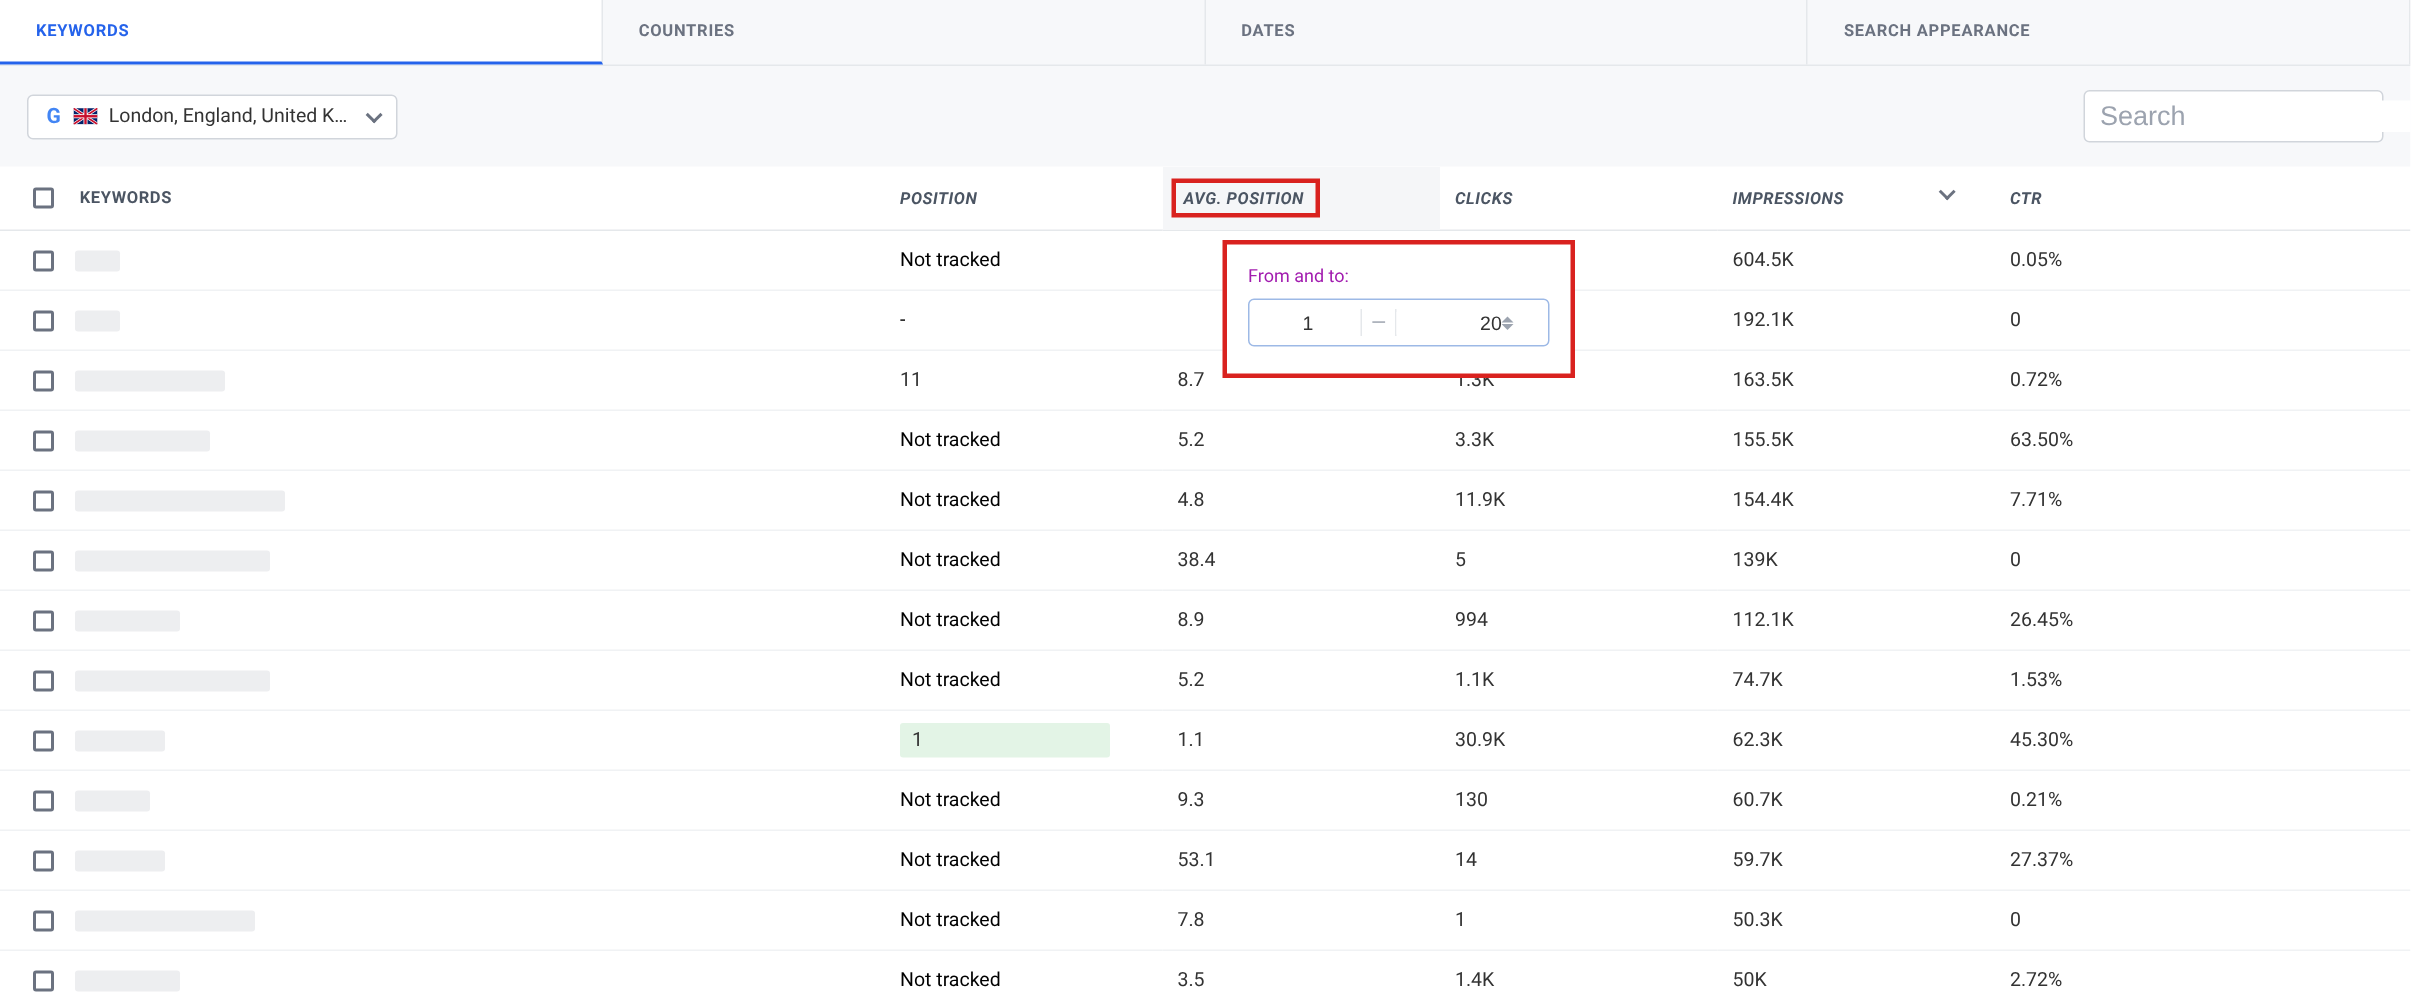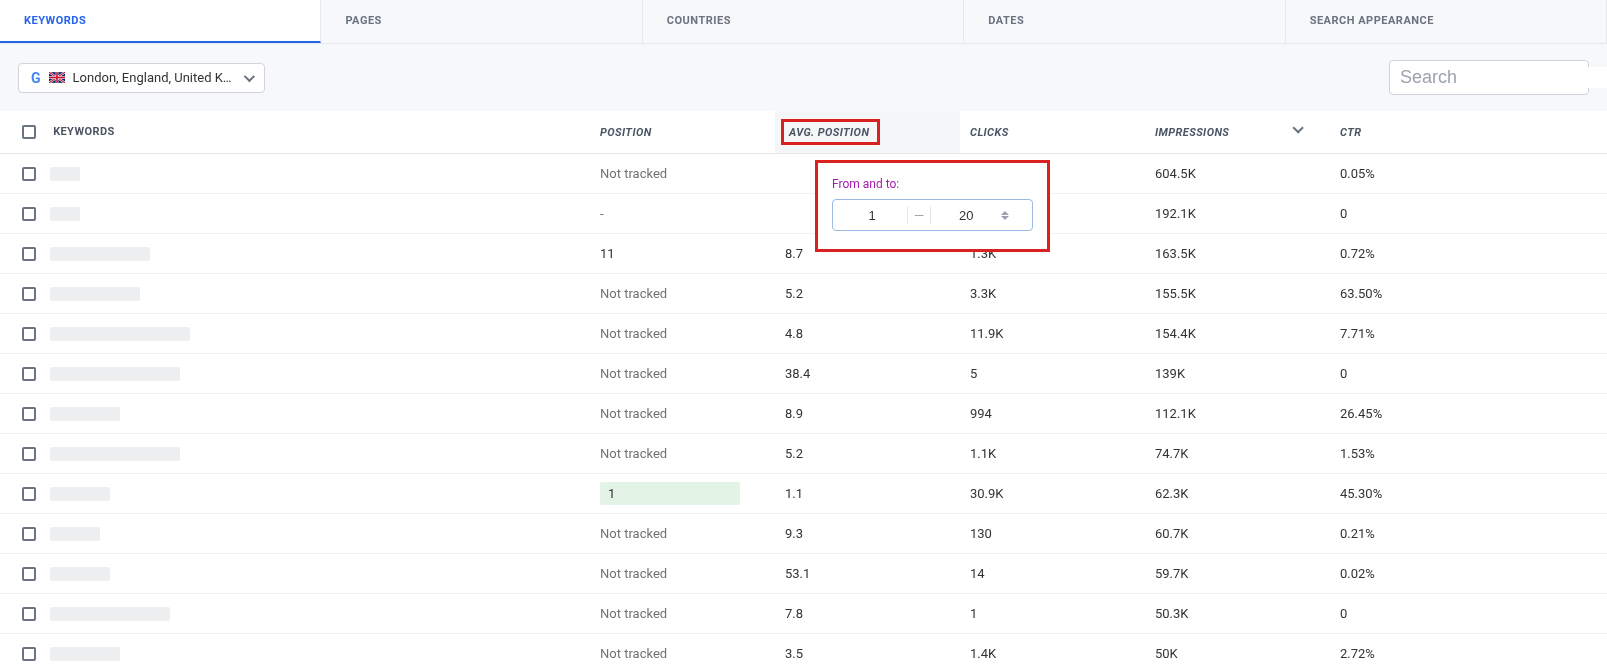--- a/index.html
+++ b/index.html
@@ -149,21 +149,21 @@
     display: flex;
     align-items: center;
     gap: 14px;
   }
   .blur-bar {
     display: inline-block;
     height: 14px;
     background: #edeef0;
     border-radius: 2px;
   }
-  .muted { color: #737373; }
+  .muted { color: #000000; }
   .pos-highlight {
     background: #e3f4e6;
     padding: 4px 8px;
     border-radius: 2px;
     display: inline-block;
     min-width: 140px;
   }
   
   .filter-popover {
     position: absolute;
@@ -223,21 +223,20 @@
   th.avg-col, td.avg-col { width: 185px; }
   th.clicks-col, td.clicks-col { width: 185px; }
   th.imp-col, td.imp-col { width: 185px; }
   th.ctr-col, td.ctr-col { }
 </style>
 </head>
 <body>
 
 <div class="tabs" id="tabs-bar">
     <div class="tab active">KEYWORDS</div>
-    <div class="tab">PAGES</div>
     <div class="tab">COUNTRIES</div>
     <div class="tab">DATES</div>
     <div class="tab">SEARCH APPEARANCE</div>
   </div>
 
 <div class="toolbar">
   <div class="location-dropdown">
     <span class="g-icon"><span class="g1">G</span></span>
     <span class="flag">
       <svg viewBox="0 0 60 40">
@@ -424,21 +423,21 @@
           <td class="kw-col">
             <div class="kw-cell">
               <span class="checkbox"></span>
               <span class="blur-bar" style="width: 60px;"></span>
             </div>
           </td>
           <td class="pos-col muted">Not tracked</td>
           <td class="avg-col">53.1</td>
           <td class="clicks-col">14</td>
           <td class="imp-col">59.7K</td>
-          <td class="ctr-col">0.02%</td>
+          <td class="ctr-col">27.37%</td>
         </tr>
         <tr>
           <td class="kw-col">
             <div class="kw-cell">
               <span class="checkbox"></span>
               <span class="blur-bar" style="width: 120px;"></span>
             </div>
           </td>
           <td class="pos-col muted">Not tracked</td>
           <td class="avg-col">7.8</td>
@@ -461,19 +460,19 @@
         </tr>
       </tbody>
   </table>
 </div>
 
 <div class="filter-popover">
   <div class="label">From and to:</div>
   <div class="range-input">
     <input type="text" value="1" style="">
     <span class="dash">—</span>
-    <input type="text" style="text-align: center;" value="20">
+    <input type="text" style="text-align: right;" value="20">
     <span class="stepper">
       <span class="up"></span>
       <span class="down"></span>
     </span>
   </div>
 </div>
 
 </body></html>

